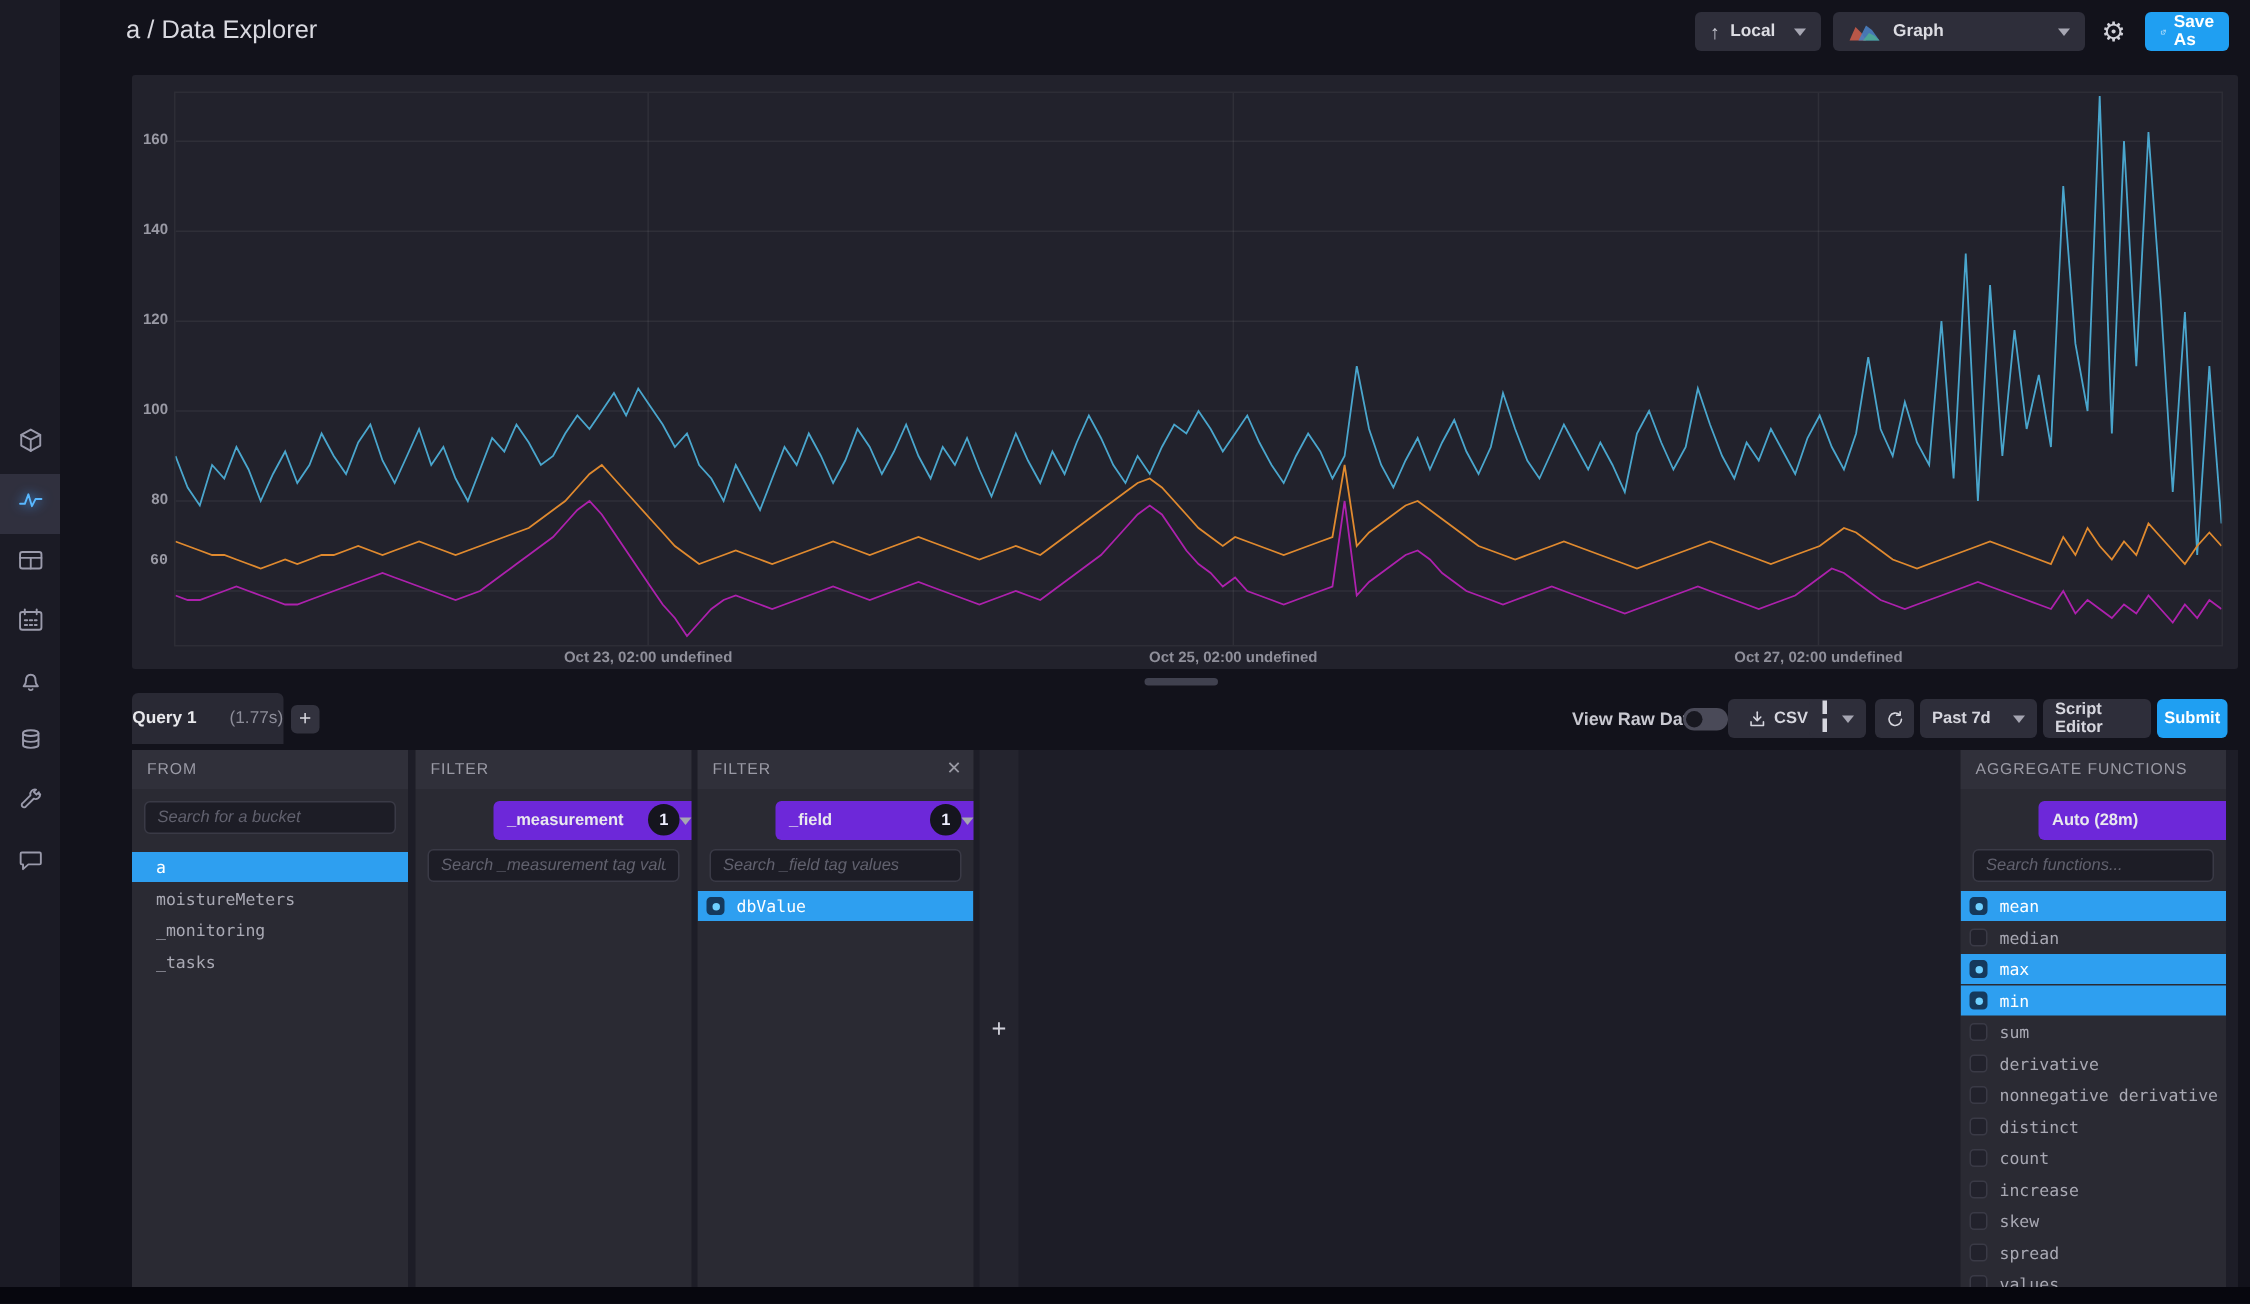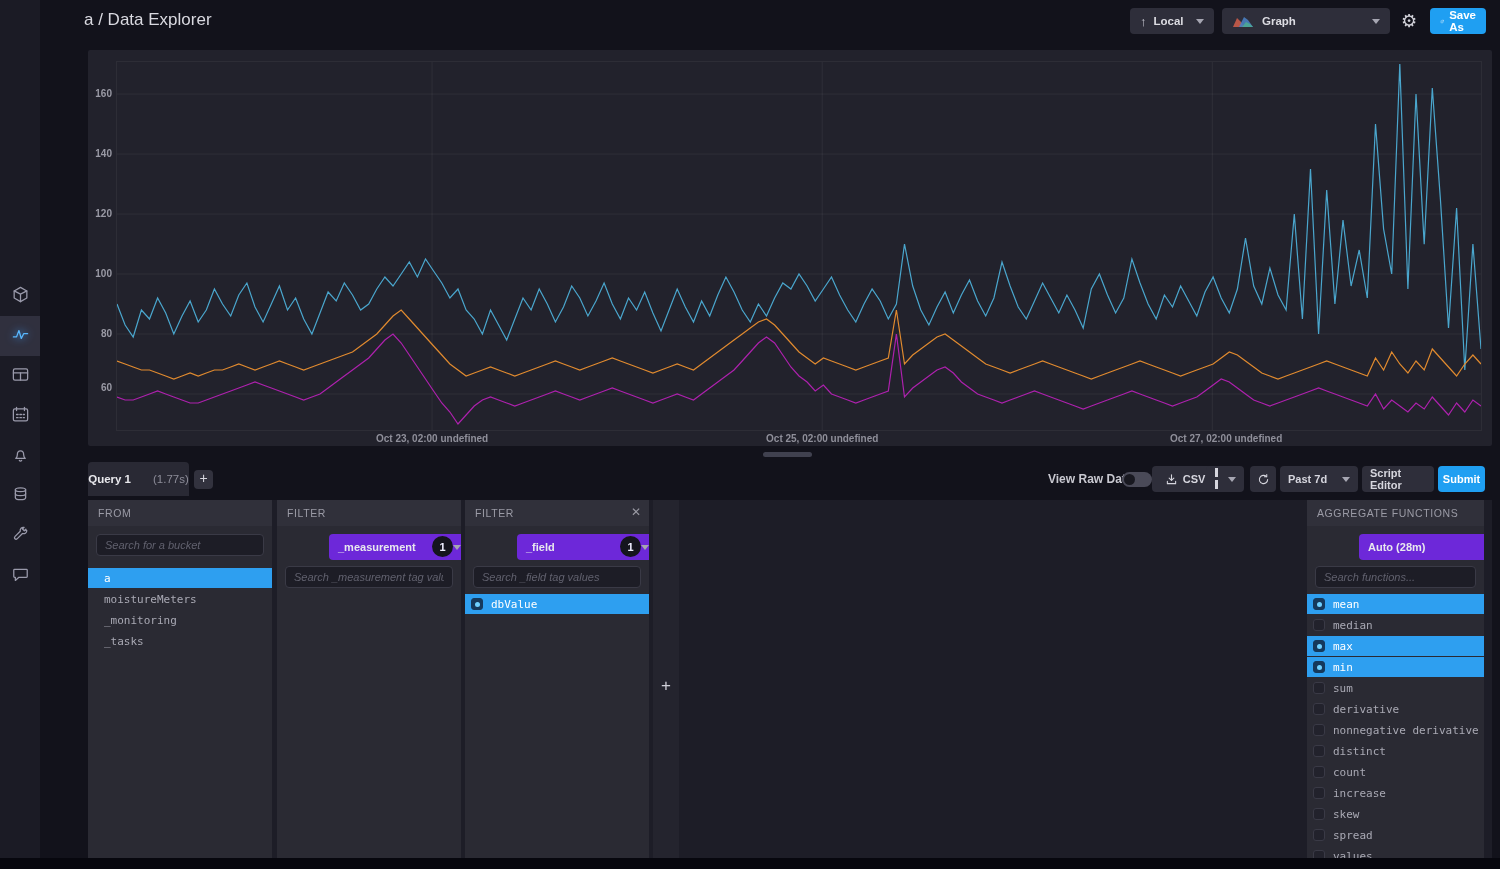--- a/index.html
+++ b/index.html
@@ -166,21 +166,21 @@
     <svg class="btn-svg" viewBox="0 0 22 22" style="stroke:#fff">
       <path d="M8 7H5v11h11v-3"></path>
         <polyline points="12,4 19,4 19,11"></polyline>
         <line x1="19" y1="4" x2="11" y2="12"></line>
     </svg>
     <span>Save As</span>
   </div>
 
   <div class="chart-card">
     <div id="y-labels">
-        <div class="ytick" style="top: 332px;">60</div>
+        <div class="ytick" style="top: 319px; font-family: Liberation Mono, monospace;">60</div>
         <div class="ytick" style="top: 278.026px;">80</div>
         <div class="ytick" style="top: 218.042px;">100</div>
         <div class="ytick" style="top: 158.059px;">120</div>
         <div class="ytick" style="top: 98.075px;">140</div>
         <div class="ytick" style="top: 38.0913px;">160</div>
       </div>
     <div class="plot-wrap">
       <svg id="plot-svg" width="1364" height="368" viewBox="0 0 1364 368" preserveAspectRatio="none">
           <line class="grid" x1="0" x2="1364" y1="332.0" y2="332.0"></line>
           <line class="grid" x1="0" x2="1364" y1="272.0" y2="272.0"></line>
@@ -192,21 +192,21 @@
           <line class="grid" x1="705.2" x2="705.2" y1="0" y2="368"></line>
           <line class="grid" x1="1095.3" x2="1095.3" y1="0" y2="368"></line>
           <polyline points="0.0,242.0 8.1,263.0 16.2,275.0 24.4,248.0 32.5,257.0 40.6,236.0 48.7,251.0 56.8,272.0 65.0,254.0 73.1,239.0 81.2,260.0 89.3,248.0 97.4,227.0 105.5,242.0 113.7,254.0 121.8,233.0 129.9,221.0 138.0,245.0 146.1,260.0 154.3,242.0 162.4,224.0 170.5,248.0 178.6,236.0 186.7,257.0 194.9,272.0 203.0,251.0 211.1,230.0 219.2,239.0 227.3,221.0 235.5,233.0 243.6,248.0 251.7,242.0 259.8,227.0 267.9,215.0 276.0,224.0 284.2,212.0 292.3,200.0 300.4,215.0 308.5,197.0 316.6,209.0 324.8,221.0 332.9,236.0 341.0,227.0 349.1,248.0 357.2,257.0 365.4,272.0 373.5,248.0 381.6,263.0 389.7,278.0 397.8,257.0 406.0,236.0 414.1,248.0 422.2,227.0 430.3,242.0 438.4,260.0 446.5,245.0 454.7,224.0 462.8,236.0 470.9,254.0 479.0,239.0 487.1,221.0 495.3,242.0 503.4,257.0 511.5,236.0 519.6,248.0 527.7,230.0 535.9,251.0 544.0,269.0 552.1,248.0 560.2,227.0 568.3,245.0 576.5,260.0 584.6,239.0 592.7,254.0 600.8,233.0 608.9,215.0 617.0,230.0 625.2,248.0 633.3,260.0 641.4,242.0 649.5,254.0 657.6,236.0 665.8,221.0 673.9,227.0 682.0,212.0 690.1,224.0 698.2,239.0 706.4,227.0 714.5,215.0 722.6,233.0 730.7,248.0 738.8,260.0 747.0,242.0 755.1,227.0 763.2,239.0 771.3,257.0 779.4,242.0 787.5,182.1 795.7,224.0 803.8,248.0 811.9,263.0 820.0,245.0 828.1,230.0 836.3,251.0 844.4,233.0 852.5,218.0 860.6,239.0 868.7,254.0 876.9,236.0 885.0,200.0 893.1,224.0 901.2,245.0 909.3,257.0 917.5,239.0 925.6,221.0 933.7,236.0 941.8,251.0 949.9,233.0 958.0,248.0 966.2,266.0 974.3,227.0 982.4,212.0 990.5,233.0 998.6,251.0 1006.8,236.0 1014.9,197.0 1023.0,221.0 1031.1,242.0 1039.2,257.0 1047.4,233.0 1055.5,245.0 1063.6,224.0 1071.7,239.0 1079.8,254.0 1088.0,230.0 1096.1,215.0 1104.2,236.0 1112.3,251.0 1120.4,227.0 1128.5,176.1 1136.7,224.0 1144.8,242.0 1152.9,206.0 1161.0,233.0 1169.1,248.0 1177.3,152.1 1185.4,257.0 1193.5,107.1 1201.6,272.0 1209.7,128.1 1217.9,242.0 1226.0,158.1 1234.1,224.0 1242.2,188.0 1250.3,236.0 1258.5,62.1 1266.6,167.1 1274.7,212.0 1282.8,2.1 1290.9,227.0 1299.0,32.1 1307.2,182.1 1315.3,26.1 1323.4,137.1 1331.5,266.0 1339.6,146.1 1347.8,308.0 1355.9,182.1 1364.0,287.0" fill="none" stroke="#4aa6cd" stroke-width="1.2"></polyline>
           <polyline points="0.0,299.0 8.1,302.0 16.2,305.0 24.4,308.0 32.5,308.0 40.6,311.0 48.7,314.0 56.8,317.0 65.0,314.0 73.1,311.0 81.2,314.0 89.3,311.0 97.4,308.0 105.5,308.0 113.7,305.0 121.8,302.0 129.9,305.0 138.0,308.0 146.1,305.0 154.3,302.0 162.4,299.0 170.5,302.0 178.6,305.0 186.7,308.0 194.9,305.0 203.0,302.0 211.1,299.0 219.2,296.0 227.3,293.0 235.5,290.0 243.6,284.0 251.7,278.0 259.8,272.0 267.9,263.0 276.0,254.0 284.2,248.0 292.3,257.0 300.4,266.0 308.5,275.0 316.6,284.0 324.8,293.0 332.9,302.0 341.0,308.0 349.1,314.0 357.2,311.0 365.4,308.0 373.5,305.0 381.6,308.0 389.7,311.0 397.8,314.0 406.0,311.0 414.1,308.0 422.2,305.0 430.3,302.0 438.4,299.0 446.5,302.0 454.7,305.0 462.8,308.0 470.9,305.0 479.0,302.0 487.1,299.0 495.3,296.0 503.4,299.0 511.5,302.0 519.6,305.0 527.7,308.0 535.9,311.0 544.0,308.0 552.1,305.0 560.2,302.0 568.3,305.0 576.5,308.0 584.6,302.0 592.7,296.0 600.8,290.0 608.9,284.0 617.0,278.0 625.2,272.0 633.3,266.0 641.4,260.0 649.5,257.0 657.6,263.0 665.8,272.0 673.9,281.0 682.0,290.0 690.1,296.0 698.2,302.0 706.4,296.0 714.5,299.0 722.6,302.0 730.7,305.0 738.8,308.0 747.0,305.0 755.1,302.0 763.2,299.0 771.3,296.0 779.4,248.0 787.5,302.0 795.7,293.0 803.8,287.0 811.9,281.0 820.0,275.0 828.1,272.0 836.3,278.0 844.4,284.0 852.5,290.0 860.6,296.0 868.7,302.0 876.9,305.0 885.0,308.0 893.1,311.0 901.2,308.0 909.3,305.0 917.5,302.0 925.6,299.0 933.7,302.0 941.8,305.0 949.9,308.0 958.0,311.0 966.2,314.0 974.3,317.0 982.4,314.0 990.5,311.0 998.6,308.0 1006.8,305.0 1014.9,302.0 1023.0,299.0 1031.1,302.0 1039.2,305.0 1047.4,308.0 1055.5,311.0 1063.6,314.0 1071.7,311.0 1079.8,308.0 1088.0,305.0 1096.1,302.0 1104.2,296.0 1112.3,290.0 1120.4,293.0 1128.5,299.0 1136.7,305.0 1144.8,311.0 1152.9,314.0 1161.0,317.0 1169.1,314.0 1177.3,311.0 1185.4,308.0 1193.5,305.0 1201.6,302.0 1209.7,299.0 1217.9,302.0 1226.0,305.0 1234.1,308.0 1242.2,311.0 1250.3,314.0 1258.5,296.0 1266.6,308.0 1274.7,290.0 1282.8,302.0 1290.9,311.0 1299.0,299.0 1307.2,308.0 1315.3,287.0 1323.4,296.0 1331.5,305.0 1339.6,314.0 1347.8,302.0 1355.9,293.0 1364.0,302.0" fill="none" stroke="#e08a2f" stroke-width="1.2"></polyline>
           <polyline points="0.0,335.0 8.1,338.0 16.2,338.0 24.4,335.0 32.5,332.0 40.6,329.0 48.7,332.0 56.8,335.0 65.0,338.0 73.1,341.0 81.2,341.0 89.3,338.0 97.4,335.0 105.5,332.0 113.7,329.0 121.8,326.0 129.9,323.0 138.0,320.0 146.1,323.0 154.3,326.0 162.4,329.0 170.5,332.0 178.6,335.0 186.7,338.0 194.9,335.0 203.0,332.0 211.1,326.0 219.2,320.0 227.3,314.0 235.5,308.0 243.6,302.0 251.7,296.0 259.8,287.0 267.9,278.0 276.0,272.0 284.2,281.0 292.3,293.0 300.4,305.0 308.5,317.0 316.6,329.0 324.8,341.0 332.9,350.0 341.0,362.0 349.1,353.0 357.2,344.0 365.4,338.0 373.5,335.0 381.6,338.0 389.7,341.0 397.8,344.0 406.0,341.0 414.1,338.0 422.2,335.0 430.3,332.0 438.4,329.0 446.5,332.0 454.7,335.0 462.8,338.0 470.9,335.0 479.0,332.0 487.1,329.0 495.3,326.0 503.4,329.0 511.5,332.0 519.6,335.0 527.7,338.0 535.9,341.0 544.0,338.0 552.1,335.0 560.2,332.0 568.3,335.0 576.5,338.0 584.6,332.0 592.7,326.0 600.8,320.0 608.9,314.0 617.0,308.0 625.2,299.0 633.3,290.0 641.4,281.0 649.5,275.0 657.6,281.0 665.8,293.0 673.9,305.0 682.0,314.0 690.1,320.0 698.2,329.0 706.4,323.0 714.5,332.0 722.6,335.0 730.7,338.0 738.8,341.0 747.0,338.0 755.1,335.0 763.2,332.0 771.3,329.0 779.4,272.0 787.5,335.0 795.7,326.0 803.8,320.0 811.9,314.0 820.0,308.0 828.1,305.0 836.3,311.0 844.4,320.0 852.5,326.0 860.6,332.0 868.7,335.0 876.9,338.0 885.0,341.0 893.1,338.0 901.2,335.0 909.3,332.0 917.5,329.0 925.6,332.0 933.7,335.0 941.8,338.0 949.9,341.0 958.0,344.0 966.2,347.0 974.3,344.0 982.4,341.0 990.5,338.0 998.6,335.0 1006.8,332.0 1014.9,329.0 1023.0,332.0 1031.1,335.0 1039.2,338.0 1047.4,341.0 1055.5,344.0 1063.6,341.0 1071.7,338.0 1079.8,335.0 1088.0,329.0 1096.1,323.0 1104.2,317.0 1112.3,320.0 1120.4,326.0 1128.5,332.0 1136.7,338.0 1144.8,341.0 1152.9,344.0 1161.0,341.0 1169.1,338.0 1177.3,335.0 1185.4,332.0 1193.5,329.0 1201.6,326.0 1209.7,329.0 1217.9,332.0 1226.0,335.0 1234.1,338.0 1242.2,341.0 1250.3,344.0 1258.5,332.0 1266.6,347.0 1274.7,338.0 1282.8,344.0 1290.9,350.0 1299.0,341.0 1307.2,347.0 1315.3,335.0 1323.4,344.0 1331.5,353.0 1339.6,341.0 1347.8,350.0 1355.9,338.0 1364.0,344.0" fill="none" stroke="#ad21ad" stroke-width="1.2"></polyline>
         </svg>
     </div>
     <div id="x-labels">
         <div class="xtick" style="left: 274.084px;">Oct 23, 02:00 undefined</div>
         <div class="xtick" style="left: 664.188px;">Oct 25, 02:00 undefined</div>
-        <div class="xtick" style="left: 1054.29px; text-align: right;">Oct 27, 02:00 undefined</div>
+        <div class="xtick" style="left: 1054.29px;">Oct 27, 02:00 undefined</div>
       </div>
   </div>
 
   <div class="drag-handle"></div>
 
   <div class="query-tab">
     <span class="tname">Query 1</span>
     <span class="ttime">(1.77s)</span>
   </div>
   <div class="tab-add">+</div>

